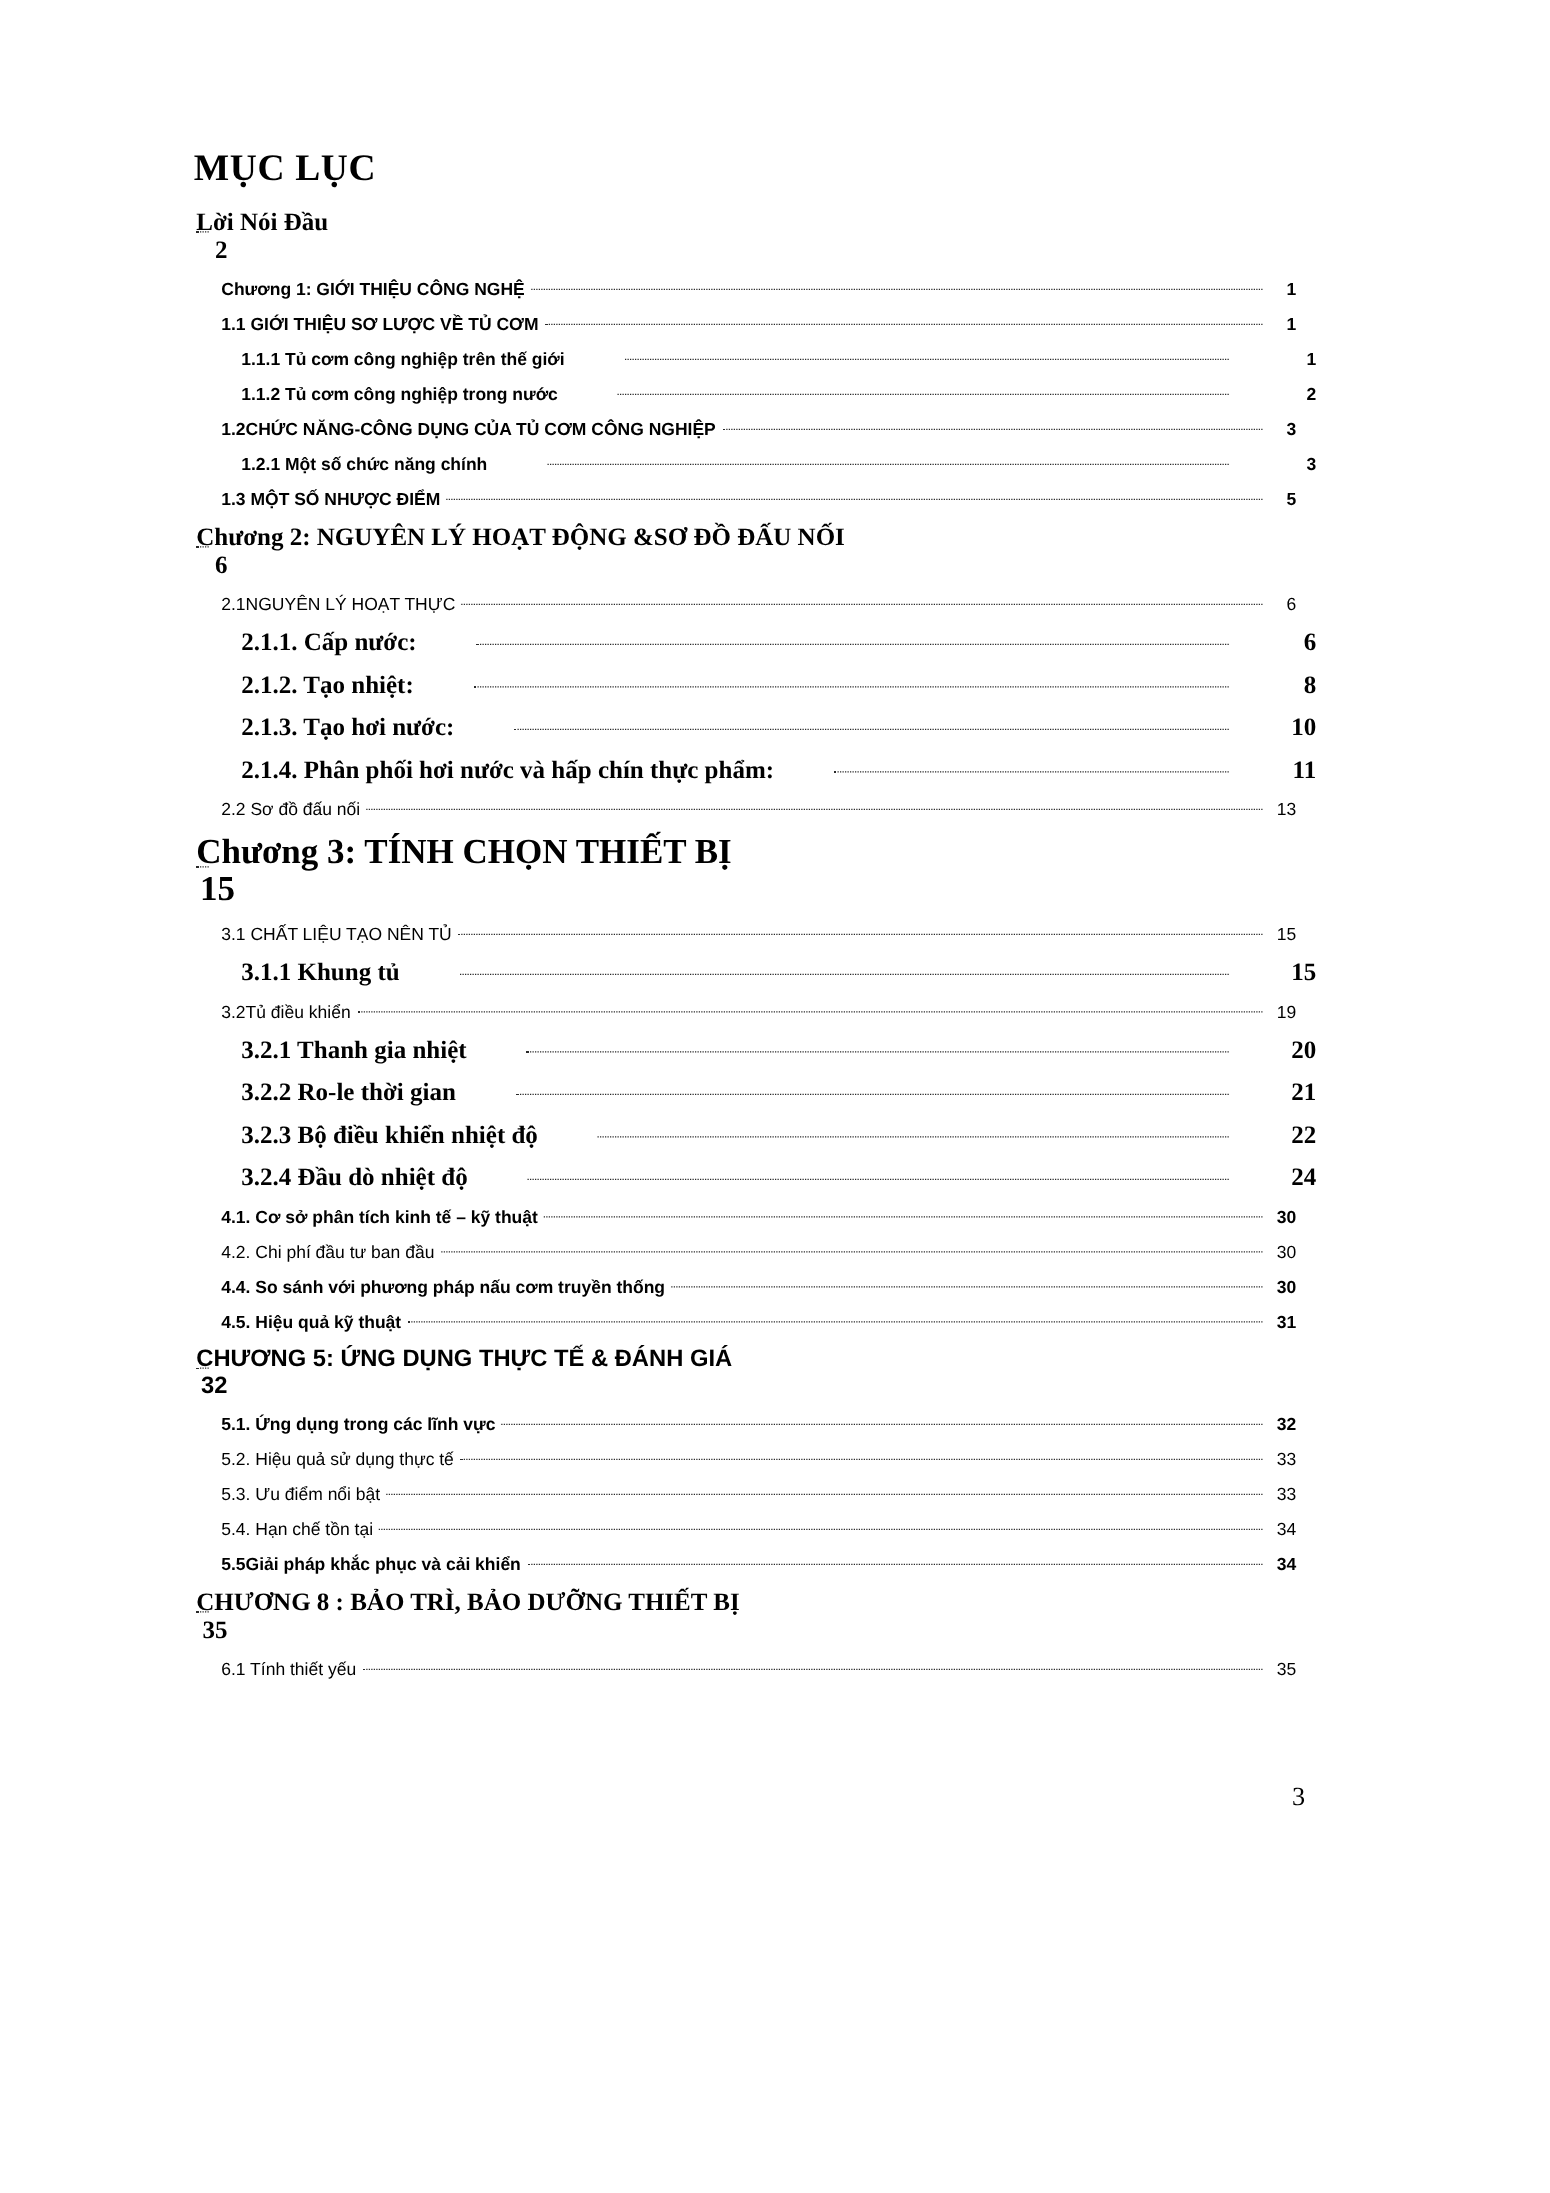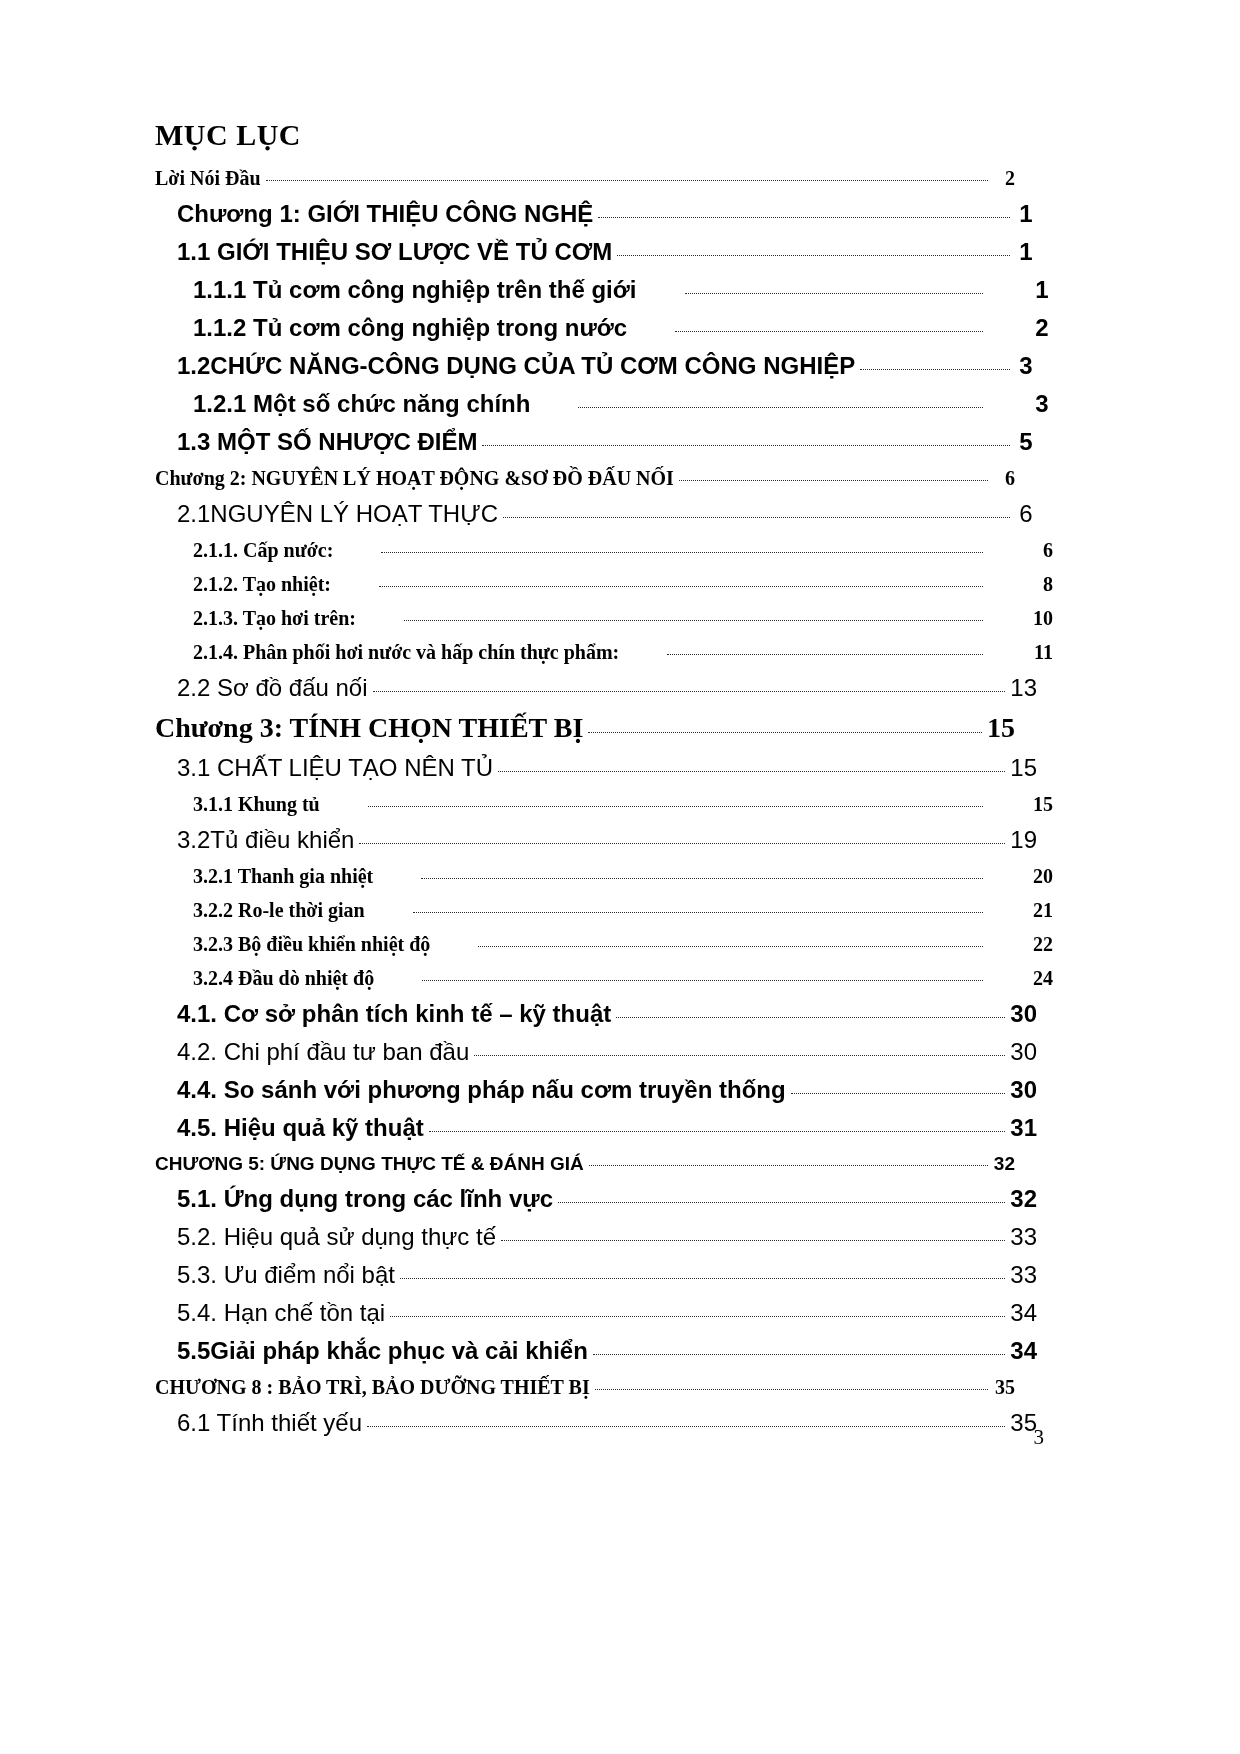--- a/index.html
+++ b/index.html
@@ -61,27 +61,27 @@
     flex: 0 0 auto;
     text-align: right;
     min-width: 22px;
     padding-left: 3px;
   }
 
   
   .f-serif { font-family: "Liberation Serif", serif; }
   .f-sans  { font-family: "Liberation Sans", sans-serif; }
   .bold { font-weight: 700; }
-  .s18 { font-size: 24px; text-align: center; }
+  .s18 { font-size: 14px; }
   .s19 { font-size: 19px; }
   .s20 { font-size: 20px; }
   .s21 { font-size: 28px; }
 
   
-  .i0 { margin-left: 0px; }
+  .i0 { margin-left: 0px; flex-direction: column; }
   .i1 { margin-left: 22px; }
   .i2 { margin-left: 38px; gap: 43px; }
 
   .page-number {
     position: absolute;
     right: 196px;
     top: 1425px;
     font-family: "Liberation Serif", serif;
     font-size: 21px;
   }
@@ -148,21 +148,21 @@
           <span class="toc-label f-serif bold s20">2.1.1. Cấp nước:</span>
           <span class="leader"></span>
           <span class="toc-page f-serif bold s20">6</span>
         </li>
         <li class="toc-row i2">
           <span class="toc-label f-serif bold s20">2.1.2. Tạo nhiệt:</span>
           <span class="leader"></span>
           <span class="toc-page f-serif bold s20">8</span>
         </li>
         <li class="toc-row i2">
-          <span class="toc-label f-serif bold s20">2.1.3. Tạo hơi trên:</span>
+          <span class="toc-label f-serif bold s20">2.1.3. Tạo hơi nước:</span>
           <span class="leader"></span>
           <span class="toc-page f-serif bold s20">10</span>
         </li>
         <li class="toc-row i2">
           <span class="toc-label f-serif bold s20">2.1.4. Phân phối hơi nước và hấp chín thực phẩm:</span>
           <span class="leader"></span>
           <span class="toc-page f-serif bold s20">11</span>
         </li>
         <li class="toc-row i1">
           <span class="toc-label f-sans s18">2.2 Sơ đồ đấu nối</span>

